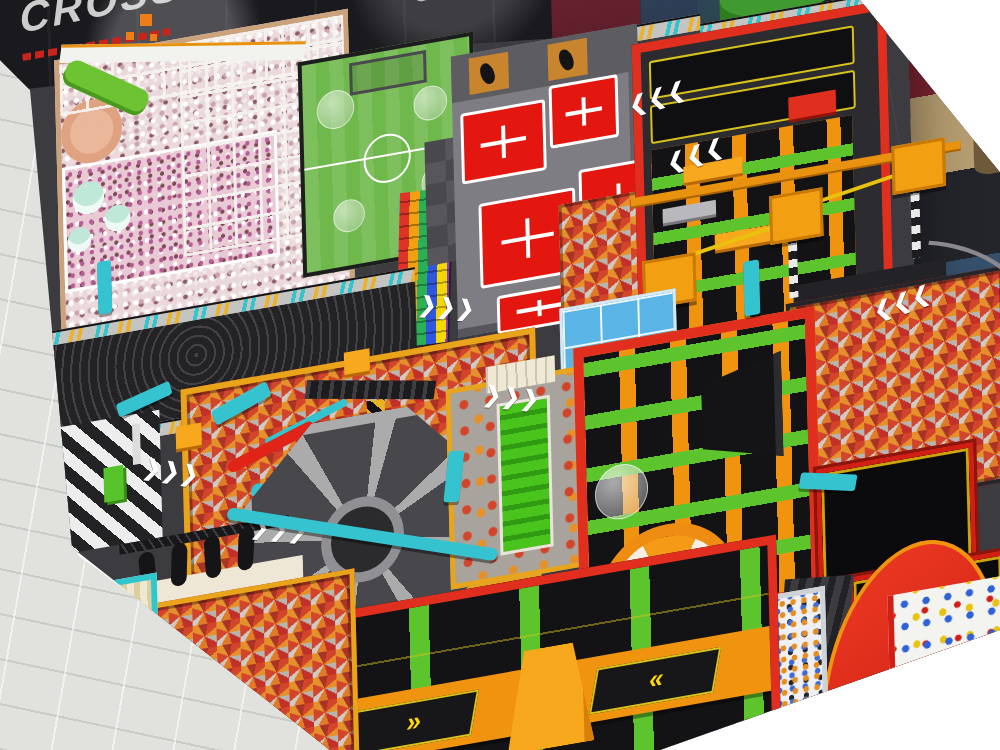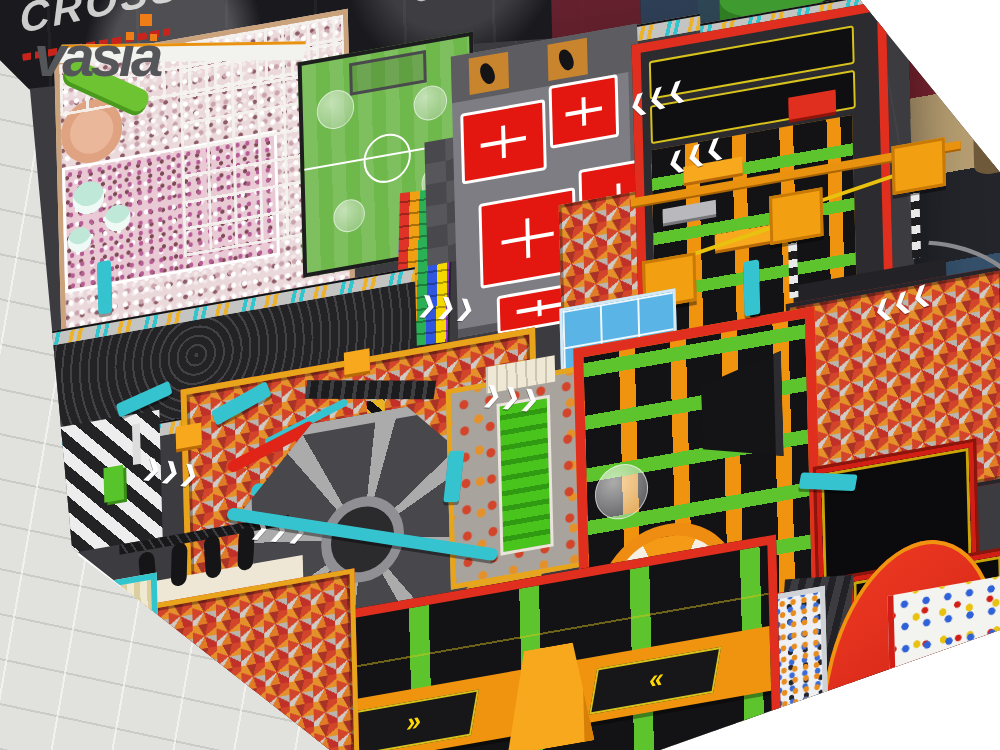--- a/index.html
+++ b/index.html
@@ -464,18 +464,17 @@
       <span class="chev" style="left:441px;top:529px;transform:rotate(15deg);">❯❯❯</span>
       <span class="chev" style="left:95px;top:543px;transform:rotate(18deg);">❯❯❯</span>
       <span class="chev" style="left:203px;top:619px;transform:rotate(15deg);">❯❯❯</span>
       <span class="chev" style="left:838px;top:503px;transform:rotate(-10deg);">❮❮❮</span>
       <span class="chev" style="left:596px;top:259px;transform:rotate(-8deg);">❮❮❮</span>
       <span class="chev" style="left:633px;top:322px;transform:rotate(-8deg);">❮❮❮</span>
 
     </div>
   </div>
 
-  <div class="logo">vasia</div>
   <div class="logo-dot" style="left:140px;top:14px;width:12px;height:12px;"></div>
   <div class="logo-dot" style="left:126px;top:32px;width:8px;height:8px;"></div>
   <div class="logo-dot" style="left:150px;top:34px;width:7px;height:7px;"></div>
 
 </div>
 
 </body></html>

